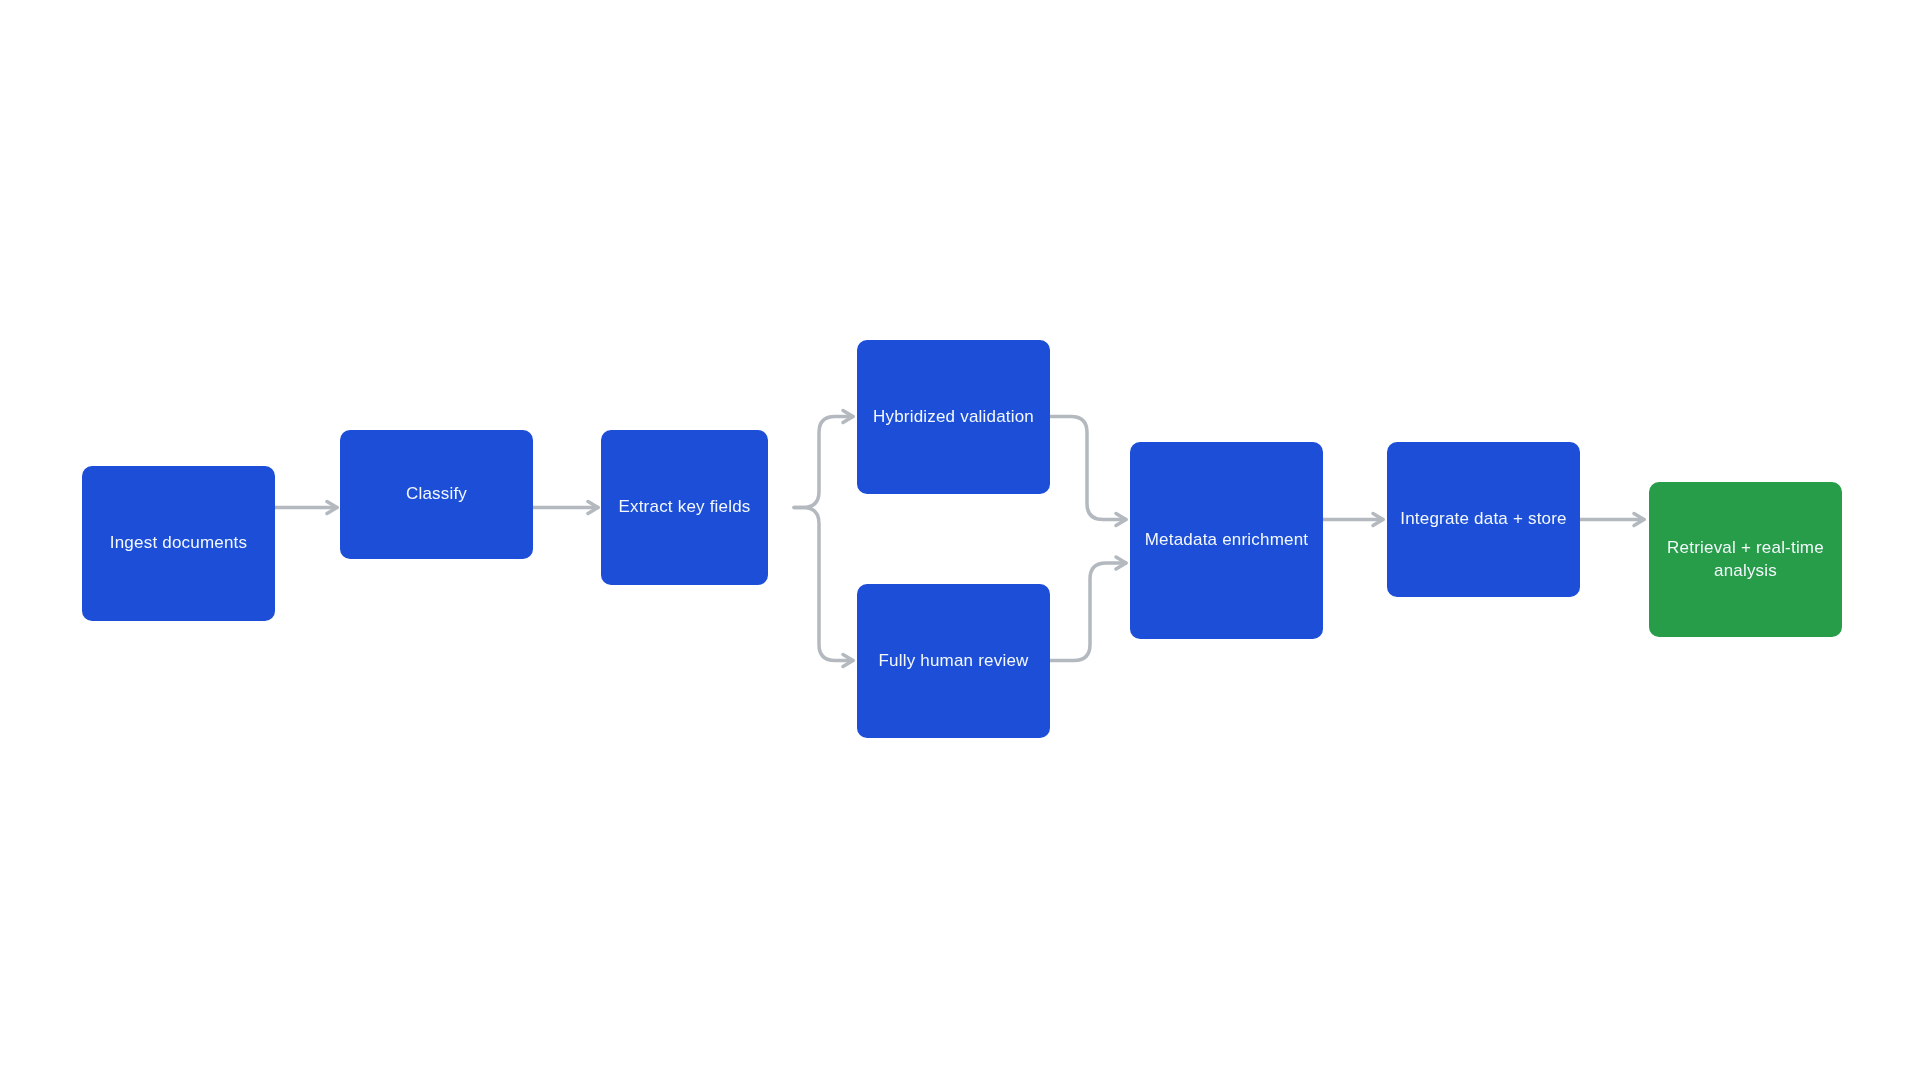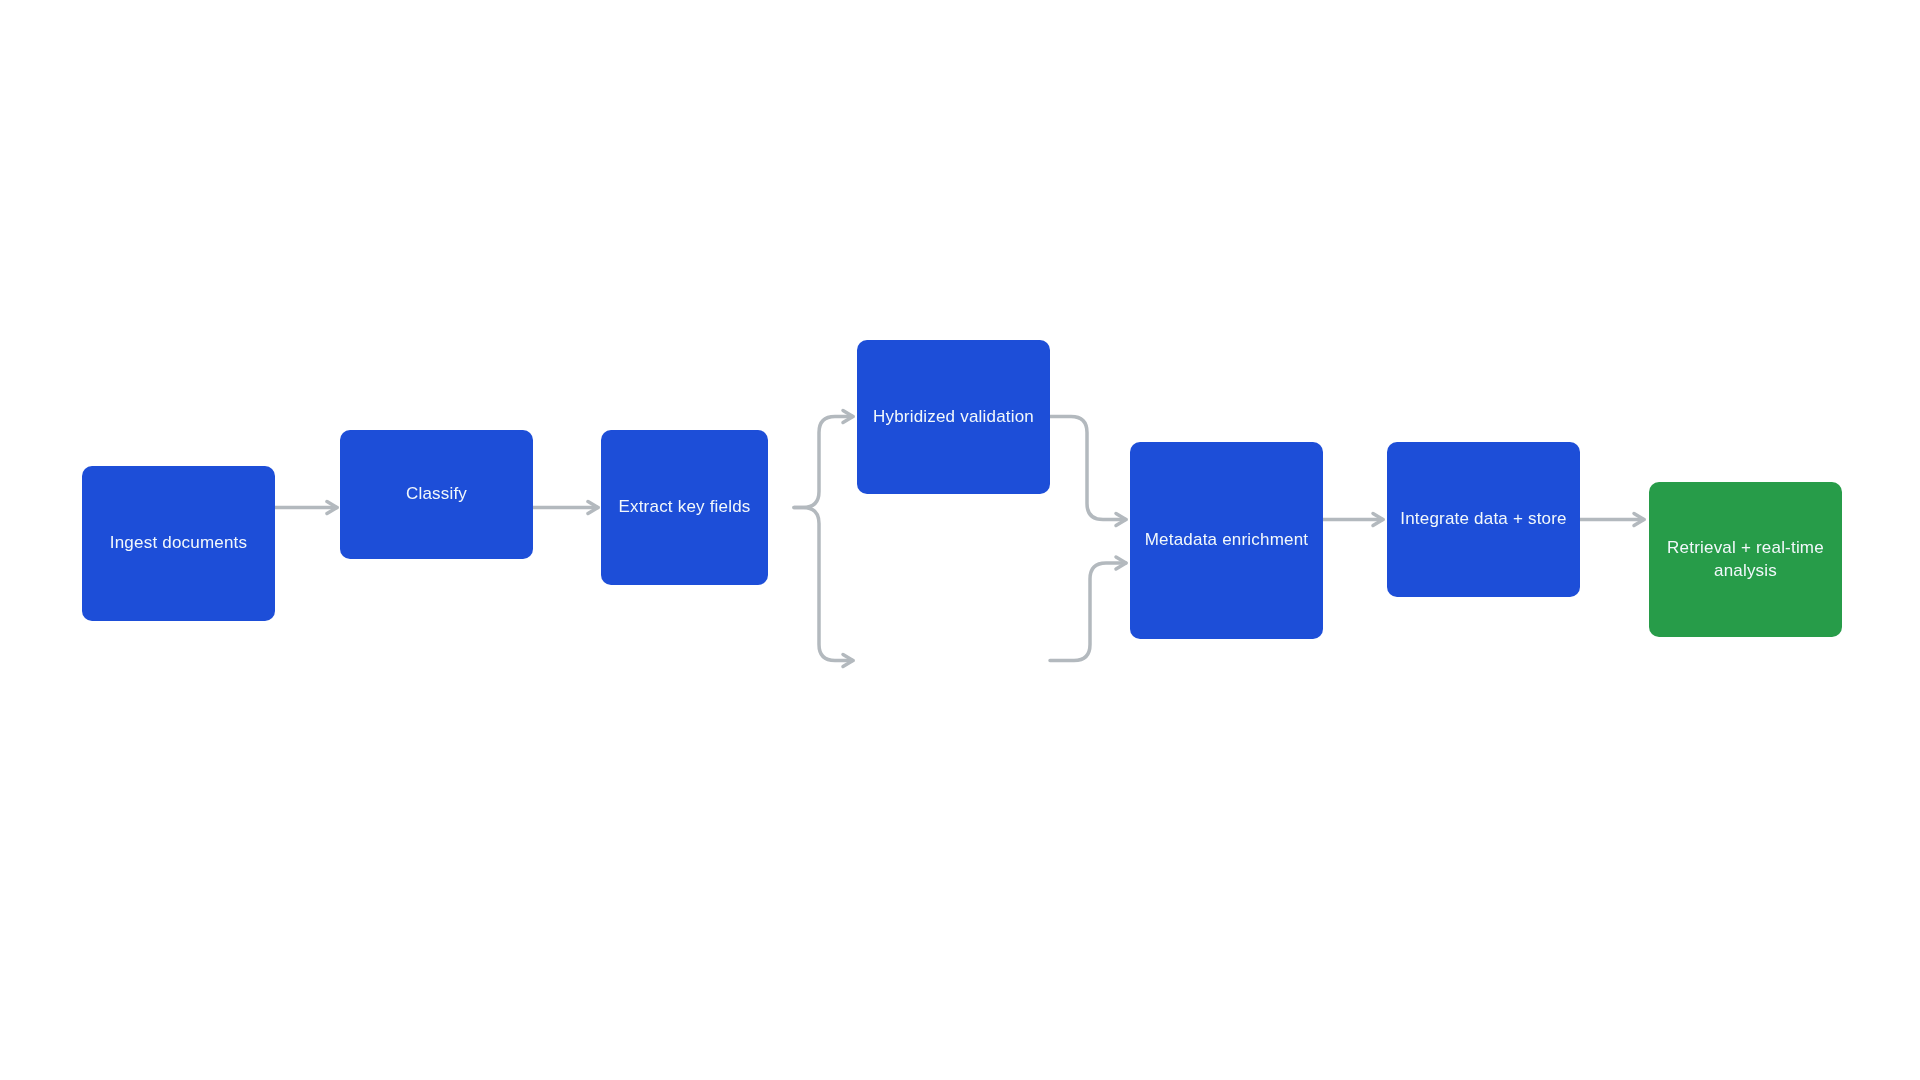--- a/index.html
+++ b/index.html
@@ -75,20 +75,23 @@
   </div>
 
   <div class="node node--process" style="left:601px; top:430px; width:167px; height:155px;">
     <span class="node-label">Extract key fields</span>
   </div>
 
   <div class="node node--process" style="left:857px; top:340px; width:193px; height:154px;">
     <span class="node-label">Hybridized validation</span>
   </div>
 
+  <div class="node node--process" style="left:857px; top:584px; width:193px; height:154px;">
+    <span class="node-label">Fully human review</span>
+  </div>
 
   <div class="node node--process" style="left:1130px; top:442px; width:193px; height:197px;">
     <span class="node-label">Metadata enrichment</span>
   </div>
 
   <div class="node node--process" style="left:1387px; top:442px; width:193px; height:155px;">
     <span class="node-label">Integrate data + store</span>
   </div>
 
   <div class="node node--terminal" style="left:1649px; top:442px; width:193px; height:155px;">

